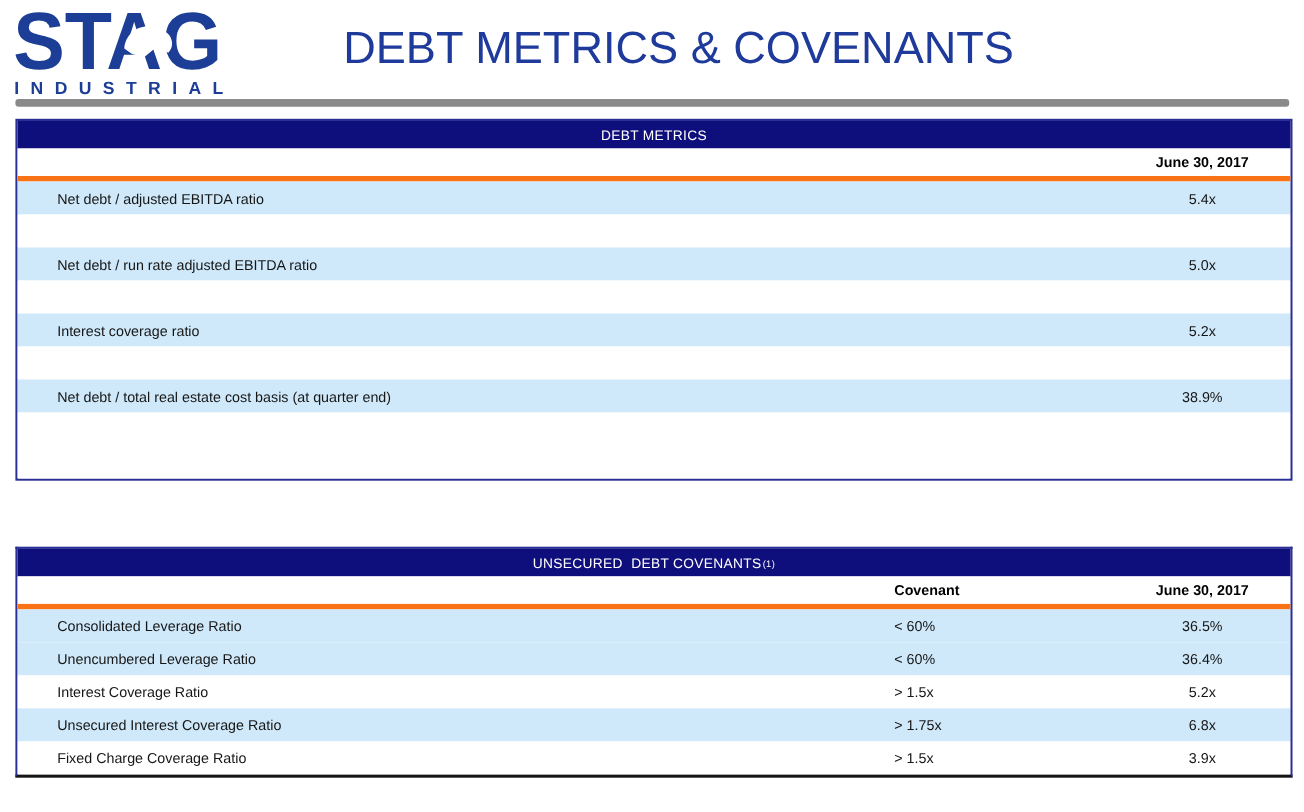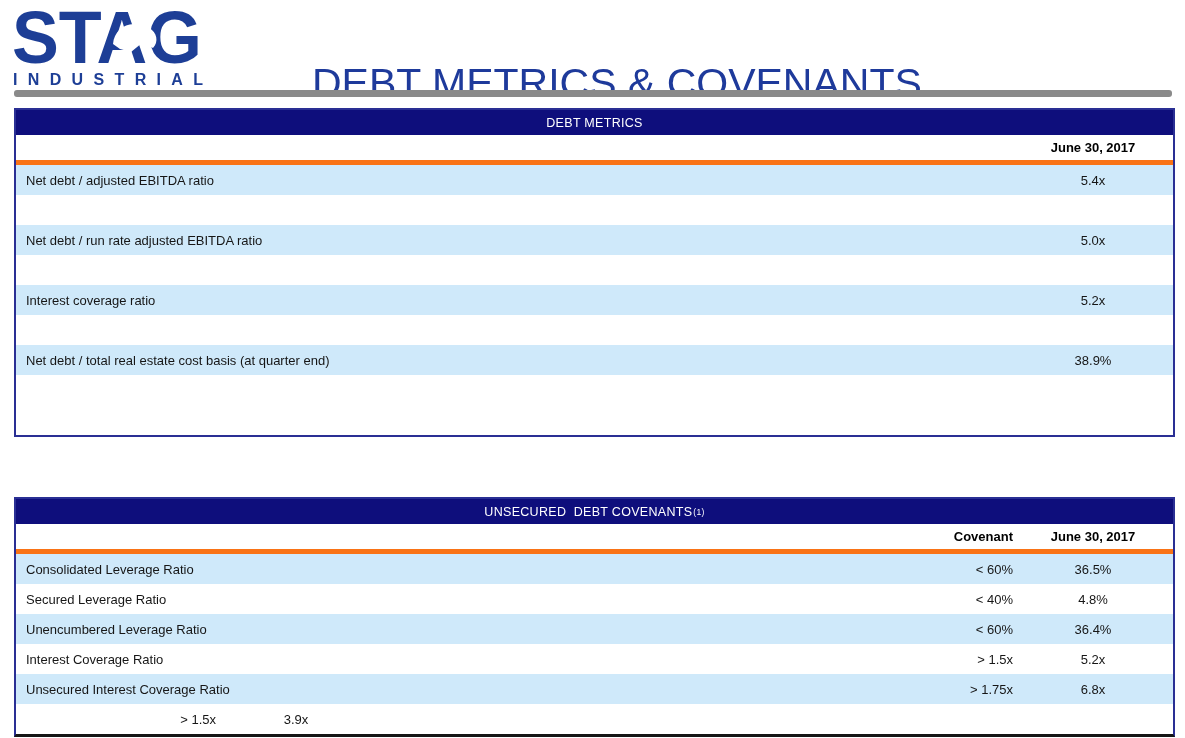--- a/index.html
+++ b/index.html
@@ -9,21 +9,21 @@
     font-family: "Liberation Sans", sans-serif;
     position: relative;
     overflow: hidden;
   }
 
   
   .logo { position: absolute; left: 10px; top: 6px; width: 196px; height: 84px; }
   .page-title {
     position: absolute; left: 312px; top: 20px;
     font-size: 41px; font-weight: 500; letter-spacing: 0px;
-    color: #1E3A9B; white-space: nowrap; margin-top: 40px;
+    color: #1E3A9B; white-space: nowrap;
   }
   .gray-rule {
     position: absolute; left: 14px; top: 90px;
     width: 1158px; height: 7px; background: #8A8A8A; border-radius: 3px;
   }
 
   
   .tbl {
     position: absolute; left: 14px; width: 1157px;
     border: 2px solid #2A2F94; background: #fff;
@@ -40,22 +40,22 @@
   .band sup { font-size: 8.5px; vertical-align: super; line-height: 0; margin-left: 1px; }
 
   .colhead {
     height: 25px; display: flex; align-items: center;
     background: #ffffff; border-bottom: 5px solid #f97316;
   }
   .row { height: 30px; display: flex; align-items: center; }
   .row.blue { background: #CFE9FA; }
   .row.white { background: #ffffff; }
 
-  .cell.label { flex: 1; padding-left: 10px; font-size: 13px; color: #161616; white-space: nowrap; }
-  .cell.cov   { width: 200px; text-align: right; font-size: 13px; color: #161616; }
+  .cell.label { flex: 1; padding-left: 36px; font-size: 13px; color: #161616; white-space: nowrap; }
+  .cell.cov   { width: 200px; text-align: left; font-size: 13px; color: #161616; }
   .cell.val   { width: 160px; text-align: center; font-size: 13px; color: #161616; }
   .colhead .cell.cov, .colhead .cell.val { font-weight: bold; color: #000000; font-size: 13px; }
   .flexspace { flex: 1; }
 </style>
 </head>
 <body>
 
 <div class="logo">
   <svg width="196" height="84" viewBox="0 0 196 84">
     <text x="2" y="57" font-family="Liberation Sans, sans-serif" font-weight="bold" font-size="74" fill="#1D3E96" textLength="190" lengthAdjust="spacingAndGlyphs">STAG</text>
@@ -108,37 +108,33 @@
     <div class="flexspace"></div>
     <div class="cell cov">Covenant</div>
     <div class="cell val">June 30, 2017</div>
   </div>
 
   <div class="row blue">
     <div class="cell label">Consolidated Leverage Ratio</div>
     <div class="cell cov">&lt; 60%</div>
     <div class="cell val">36.5%</div>
   </div>
-  <div class="row white">
-    <div class="cell label">Secured Leverage Ratio</div>
-    <div class="cell cov">&lt; 40%</div>
-    <div class="cell val">4.8%</div>
-  </div>
   <div class="row blue">
     <div class="cell label">Unencumbered Leverage Ratio</div>
     <div class="cell cov">&lt; 60%</div>
     <div class="cell val">36.4%</div>
   </div>
   <div class="row white">
     <div class="cell label">Interest Coverage Ratio</div>
     <div class="cell cov">&gt; 1.5x</div>
     <div class="cell val">5.2x</div>
   </div>
   <div class="row blue">
     <div class="cell label">Unsecured Interest Coverage Ratio</div>
     <div class="cell cov">&gt; 1.75x</div>
     <div class="cell val">6.8x</div>
   </div>
   <div class="row white">
+    <div class="cell label">Fixed Charge Coverage Ratio</div>
     <div class="cell cov">&gt; 1.5x</div>
     <div class="cell val">3.9x</div>
   </div>
 </div>
 
 </body></html>

